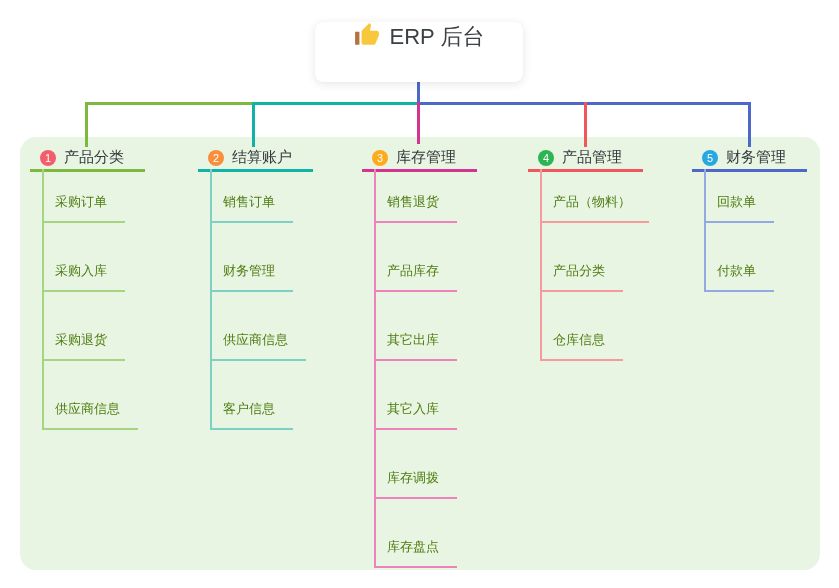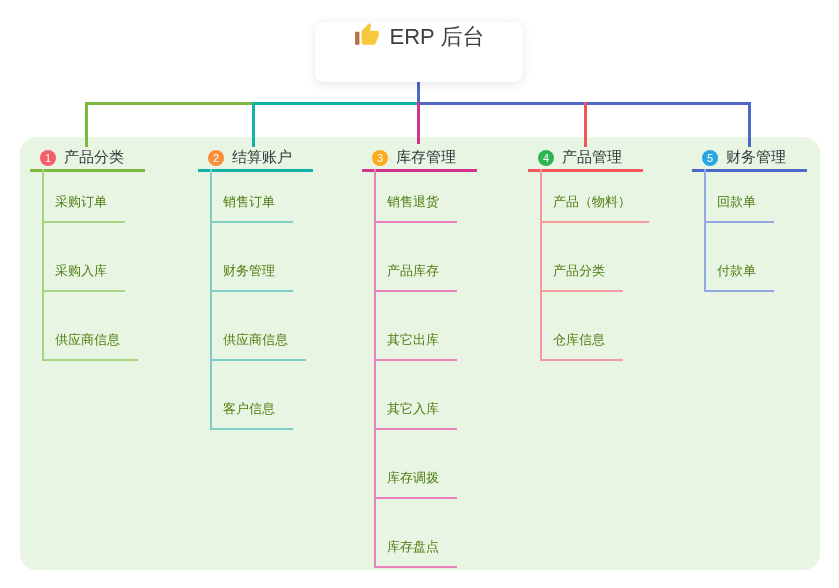--- a/index.html
+++ b/index.html
@@ -95,20 +95,23 @@
         <span>产品分类</span>
       </div>
       <div class="children">
         <div class="child">
             <span>采购订单</span>
           </div>
         <div class="child">
             <span>采购入库</span>
           </div>
         <div class="child">
+            <span>采购退货</span>
+          </div>
+        <div class="child">
             <span>供应商信息</span>
           </div>
       </div>
     </div>
 
     <div class="branch b2" style="--c: #10b3a5; --bc: #f98e3d; --cc: #7ed0c5;">
       <div class="branch-title">
         <span class="badge">2</span>
         <span>结算账户</span>
       </div>

